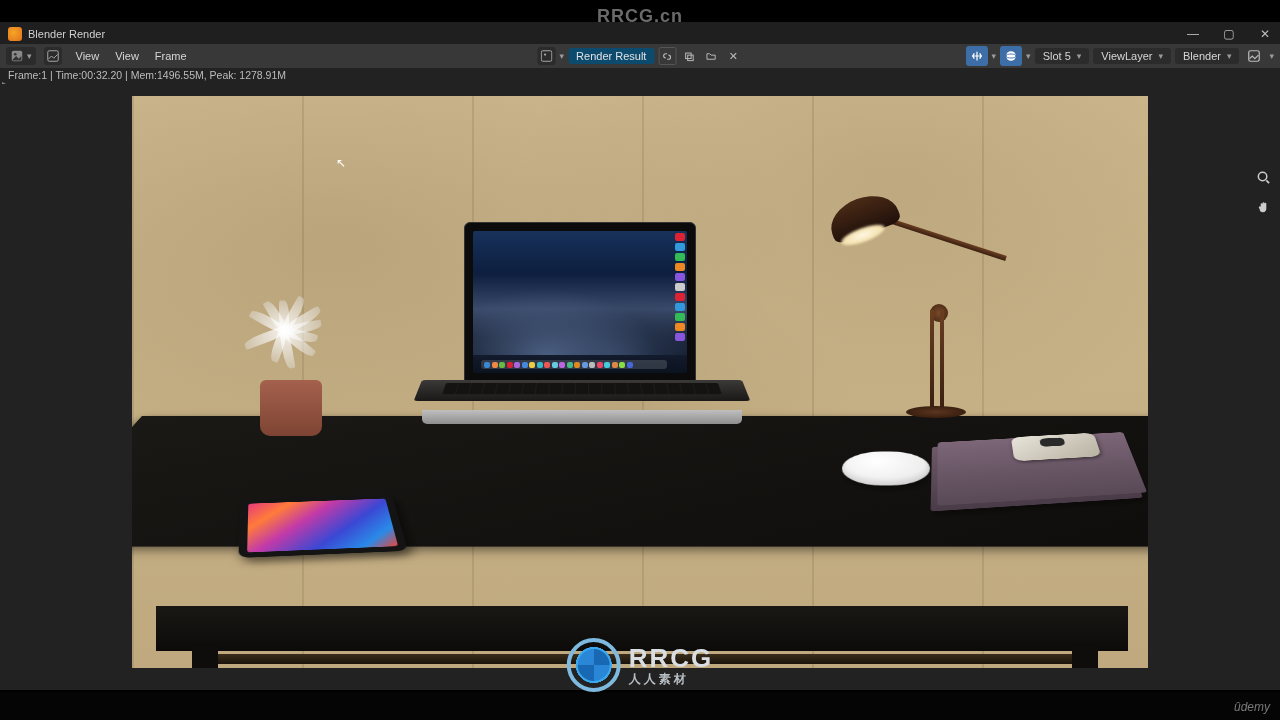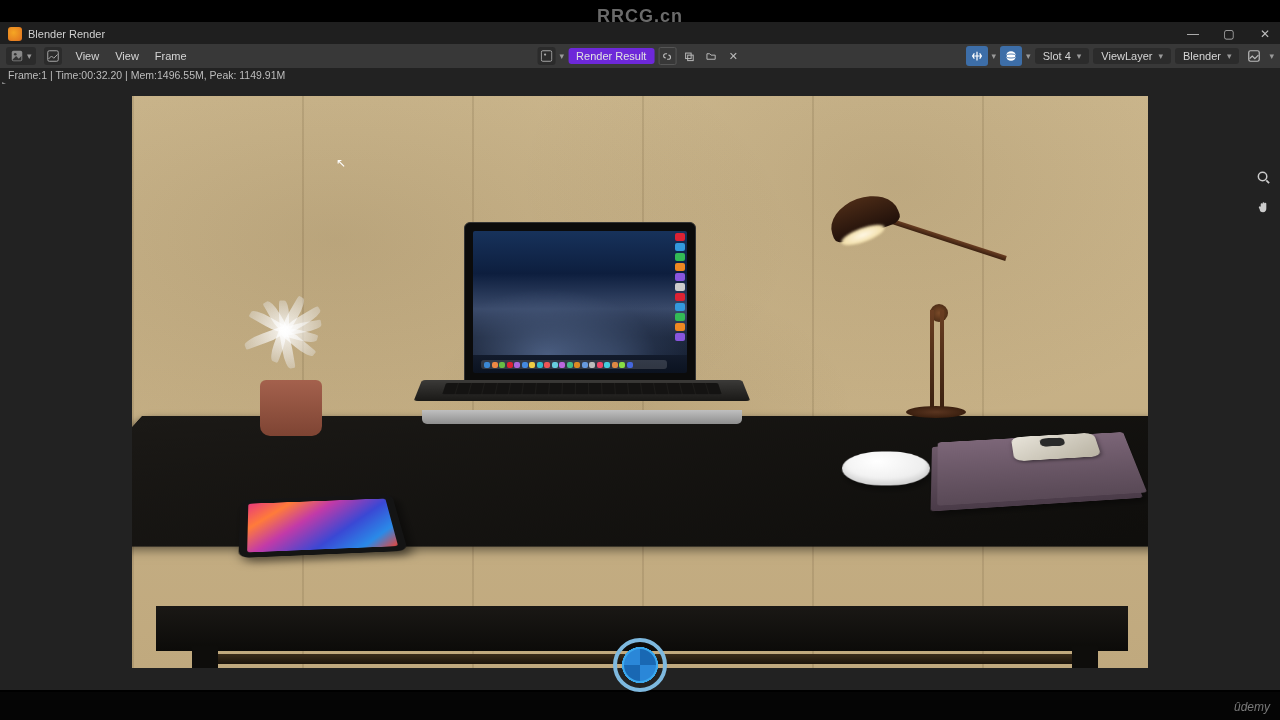--- a/index.html
+++ b/index.html
@@ -15,21 +15,21 @@
 
 .menubar { position: absolute; top: 44px; left: 0; right: 0; height: 24px; background: #383838; display: flex; align-items: center; padding: 0 6px; }
 .menubar .editor-type { display: flex; align-items: center; gap: 3px; background: #2b2b2b; border-radius: 3px; padding: 2px 4px; margin-right: 8px; }
 .menubar .editor-type svg { width: 14px; height: 14px; }
 .menubar .drop { color: #9a9a9a; font-size: 9px; }
 .menubar .img-btn { width: 18px; height: 18px; background: #2b2b2b; border-radius: 3px; margin-right: 6px; display: flex; align-items: center; justify-content: center; }
 .menubar .menu-item { color: #d6d6d6; font-size: 11px; padding: 2px 8px; cursor: pointer; }
 
 .menubar .center { position: absolute; left: 50%; transform: translateX(-50%); display: flex; align-items: center; gap: 4px; }
 .menubar .center .img-icon { width: 18px; height: 18px; background: #2b2b2b; border-radius: 3px; display: flex; align-items: center; justify-content: center; }
-.menubar .center .label { color: #e2e2e2; font-size: 11px; padding: 2px 8px; background: #6d28d9; border-radius: 3px; }
+.menubar .center .label { color: #e2e2e2; font-size: 11px; padding: 2px 8px; background: #0c4a6e; border-radius: 3px; }
 .menubar .center .ic-btn { width: 18px; height: 18px; border-radius: 3px; display: flex; align-items: center; justify-content: center; cursor: pointer; color: #c4c4c4; font-size: 11px; }
 .menubar .center .ic-btn.x { width: 18px; height: 18px; }
 .menubar .center .linked { border: 1px solid #555; border-radius: 2px; }
 
 .menubar .right { margin-left: auto; display: flex; align-items: center; gap: 4px; }
 .menubar .right .tool-btn { width: 22px; height: 20px; border-radius: 3px; display: flex; align-items: center; justify-content: center; }
 .menubar .right .tool-btn.active { background: #3d6ea8; }
 .menubar .right .sel { background: #2b2b2b; border-radius: 3px; padding: 2px 8px; color: #d6d6d6; font-size: 11px; display: flex; align-items: center; gap: 6px; }
 .menubar .right .drop { color: #9a9a9a; }
 
@@ -194,42 +194,42 @@
     </div>
     <span class="drop">▾</span>
     <div class="tool-btn active">
       <svg width="14" height="14" viewBox="0 0 16 16">
           <circle cx="8" cy="8" r="5.5" fill="#fff"></circle>
           <ellipse cx="8" cy="8" rx="5.5" ry="2.3" fill="none" stroke="#3d6ea8" stroke-width="1"></ellipse>
         </svg>
     </div>
     <span class="drop">▾</span>
     <div class="sel">
-        <span>Slot 4</span>
+        <span>Slot 5</span>
         <span class="drop">▾</span>
       </div>
     <div class="sel">
         <span>ViewLayer</span>
         <span class="drop">▾</span>
       </div>
     <div class="sel">
         <span>Blender</span>
         <span class="drop">▾</span>
       </div>
     <div class="tool-btn">
       <svg width="14" height="14" viewBox="0 0 16 16">
           <rect x="2" y="2" width="12" height="12" rx="2" fill="none" stroke="#bbb" stroke-width="1.4"></rect>
           <path d="M3 11 L6 8 L9 11 L13 7" fill="none" stroke="#bbb" stroke-width="1.4"></path>
         </svg>
     </div>
     <span class="drop">▾</span>
   </div>
 </div>
 
-<div class="statusbar">Frame:1 | Time:00:32.20 | Mem:1496.55M, Peak: 1149.91M</div>
+<div class="statusbar">Frame:1 | Time:00:32.20 | Mem:1496.55M, Peak: 1278.91M</div>
 
 <div class="expand">▸</div>
 
 <div class="viewport">
   <div class="render-img">
     <div class="wall"></div>
 
     <div class="desk">
       <div class="desk-top"></div>
       <div class="desk-front"></div>
@@ -337,16 +337,20 @@
     <div class="sbtn">
       <svg width="15" height="15" viewBox="0 0 16 16">
           <path d="M5 8 V4.5 a1 1 0 0 1 2 0 V8 M7 8 V3.5 a1 1 0 0 1 2 0 V8 M9 8 V4 a1 1 0 0 1 2 0 V9 c0 2 -1 4 -3.5 4 S4 11.5 4 10 L3 8 a1 1 0 0 1 1.8 -.8 Z" fill="#ccc"></path>
         </svg>
     </div>
   </div>
 </div>
 
 <div class="bottom-logo">
   <div class="ring"></div>
+  <div class="txt">
+    <div class="big">RRCG</div>
+    <div class="small">人人素材</div>
+  </div>
 </div>
 
 <div class="bottom-bar"></div>
 <div class="udemy">ûdemy</div>
 
 </body></html>

